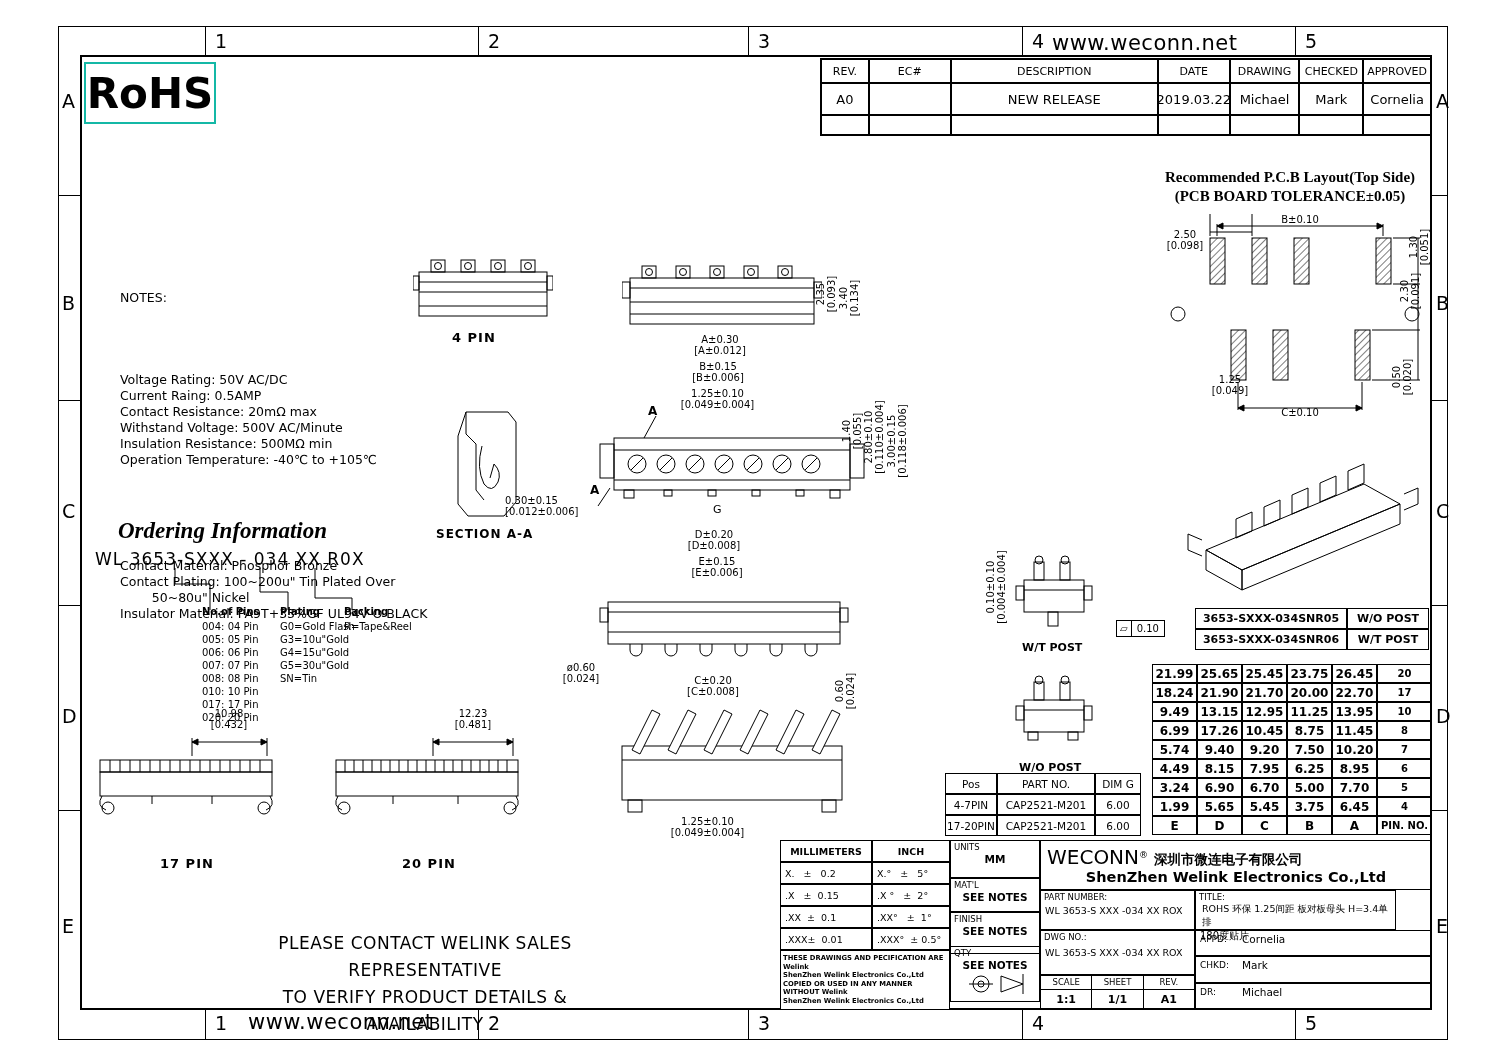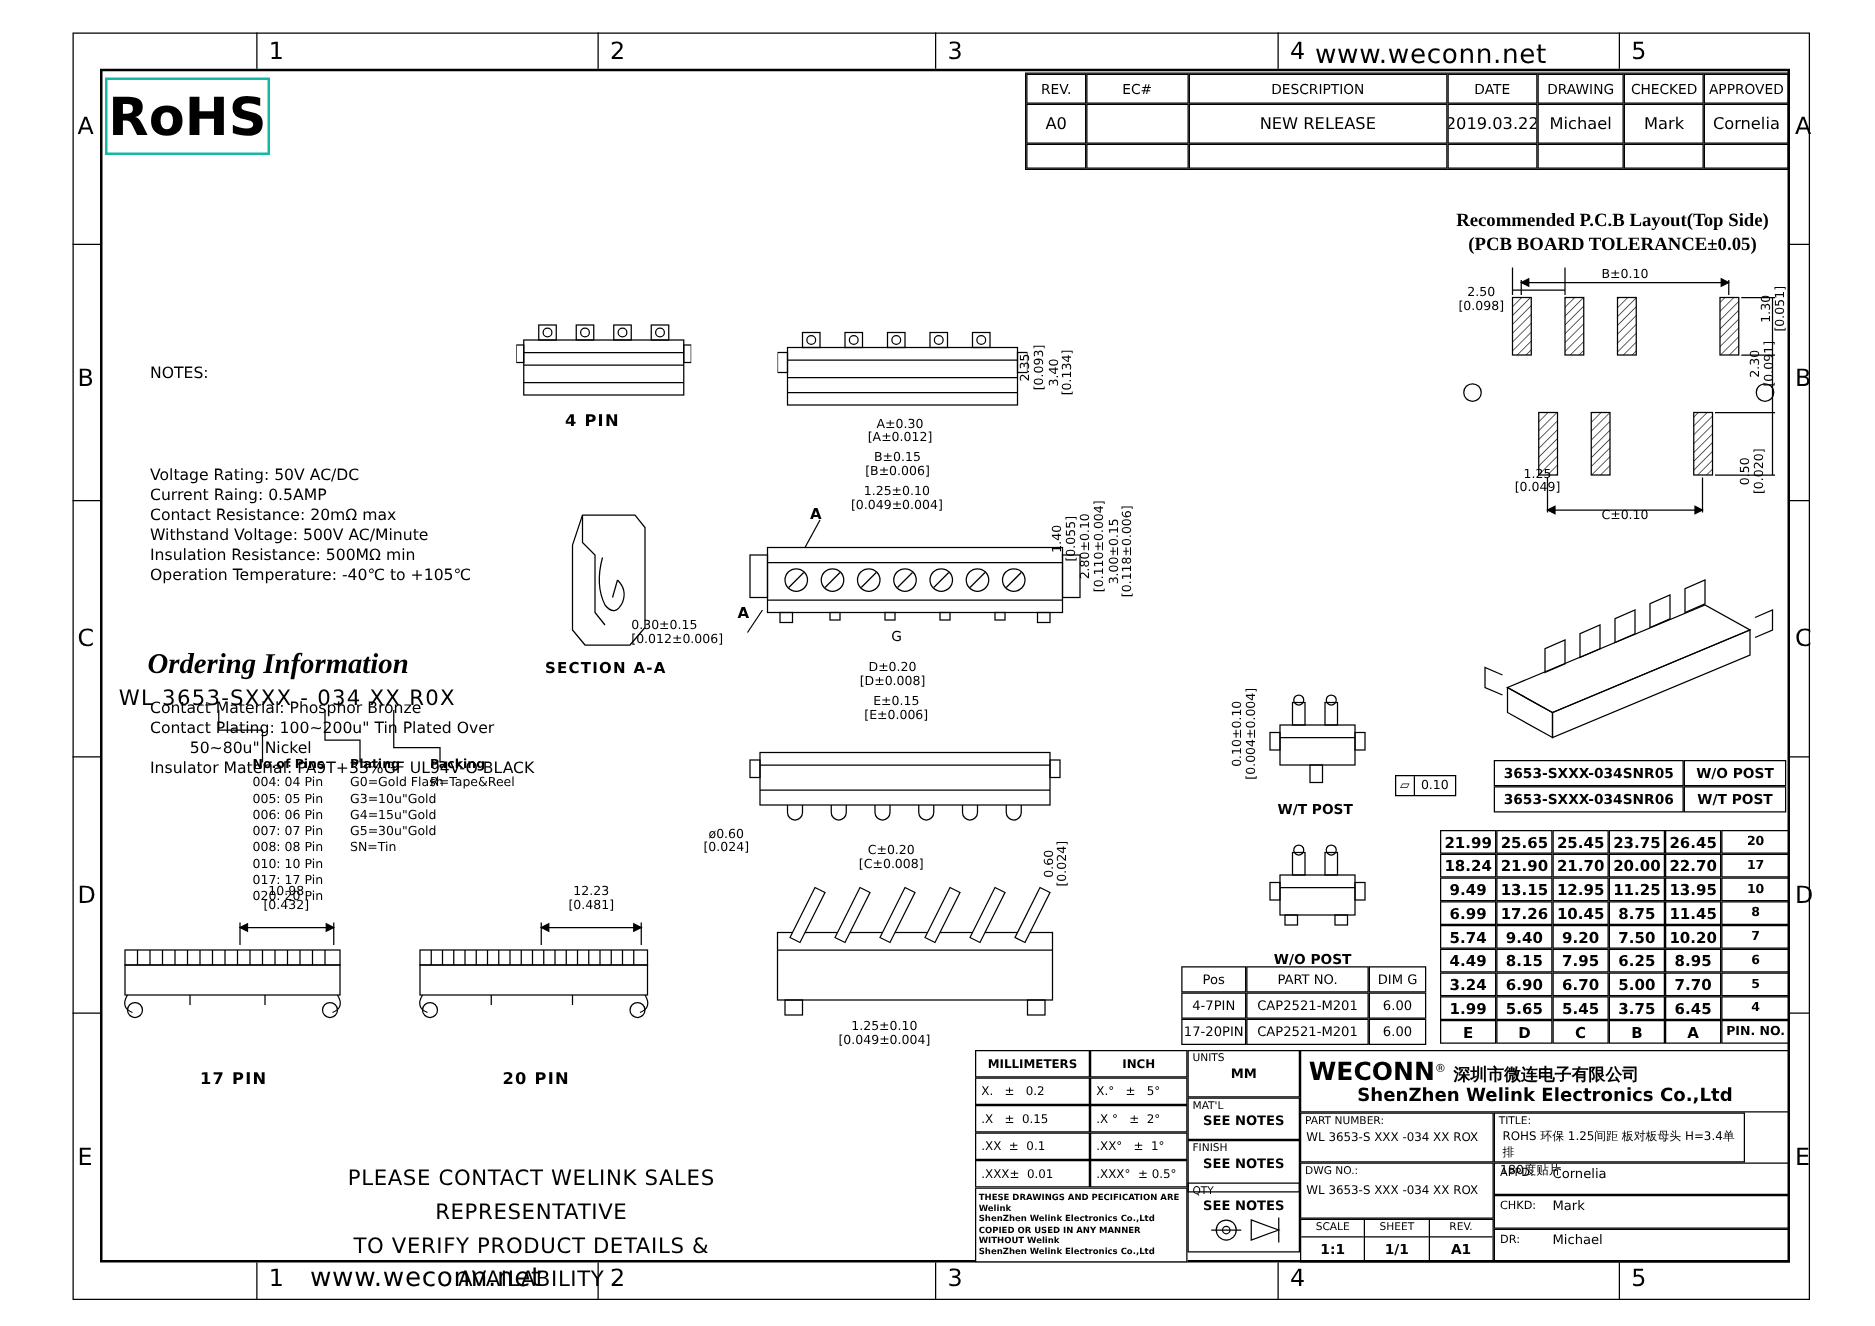--- a/index.html
+++ b/index.html
@@ -65,21 +65,21 @@
   #tol-table{position:absolute;left:780px;top:840px}
   #tol-table .tcell{height:22px;font-size:9.5px;justify-content:flex-start;padding-left:4px}
   #tol-table .tcell:nth-child(1){width:92px}
   #tol-table .tcell:nth-child(2){width:78px}
   #tol-table .trow:first-child .tcell{justify-content:center;font-weight:bold;padding-left:0}
   .disclaimer{left:780px;top:950px;width:170px;height:60px;font-size:6.8px;line-height:8.5px;padding:3px 2px;font-weight:bold}
   .cbox{border:1px solid #000;position:absolute}
   .cbox .lab{font-size:8.5px;padding:1px 3px}
   .cbox .val{text-align:center;font-size:10.5px;font-weight:bold}
   .company{left:1040px;top:840px;width:392px;height:50px;padding:4px 6px}
-  .brand{font-size:20px;font-weight:bold;display:inline}
+  .brand{font-size:20px;font-weight:normal;display:inline}
   .reg{font-size:9px;vertical-align:super}
   .cn{font-size:13.5px;font-weight:bold;margin-left:6px;display:inline}
   .en{font-size:14.5px;font-weight:bold;text-align:center}
   .kvrow{display:flex;align-items:center;font-size:10.5px;padding:2px 4px}
   .kvrow .k{font-size:9px;width:42px}
   .scale3{display:flex;height:100%}
   .scale3 > div{flex:1;border-right:1px solid #000;display:flex;flex-direction:column}
   .scale3 > div:last-child{border-right:none}
   .scale3 .lab{text-align:center;border-bottom:1px solid #000;height:14px}
   .scale3 .val{flex:1;display:flex;align-items:center;justify-content:center}

